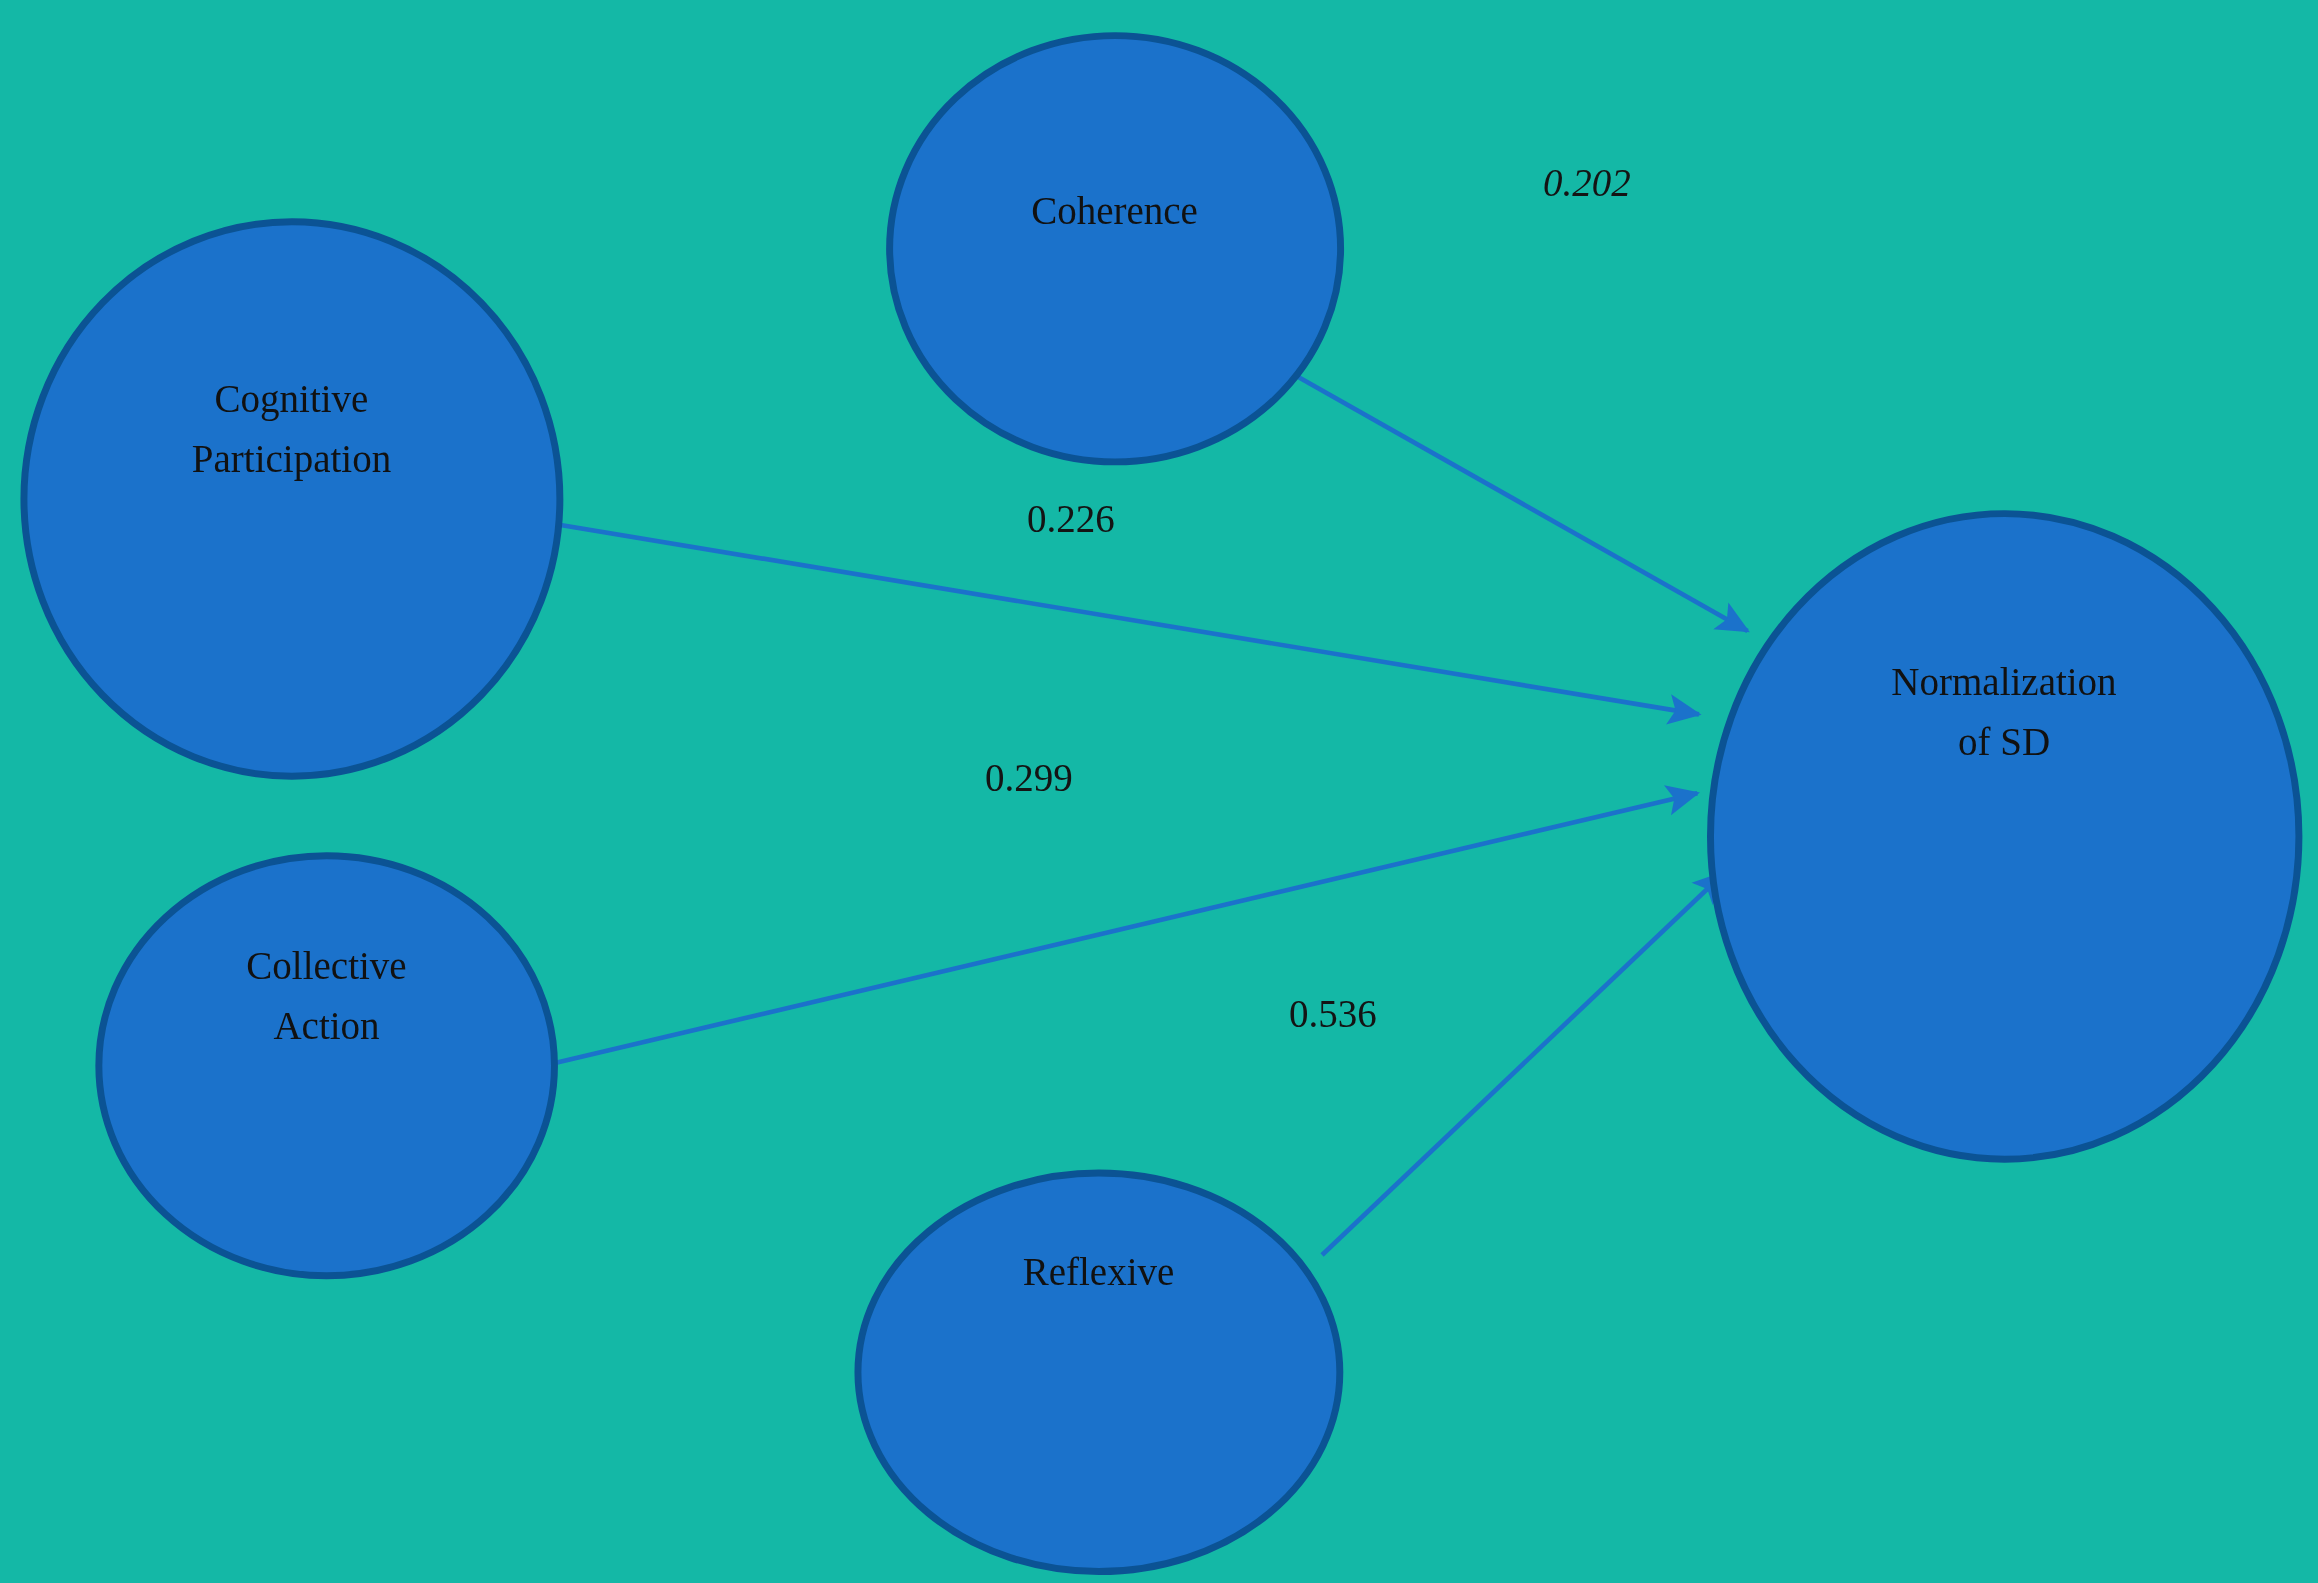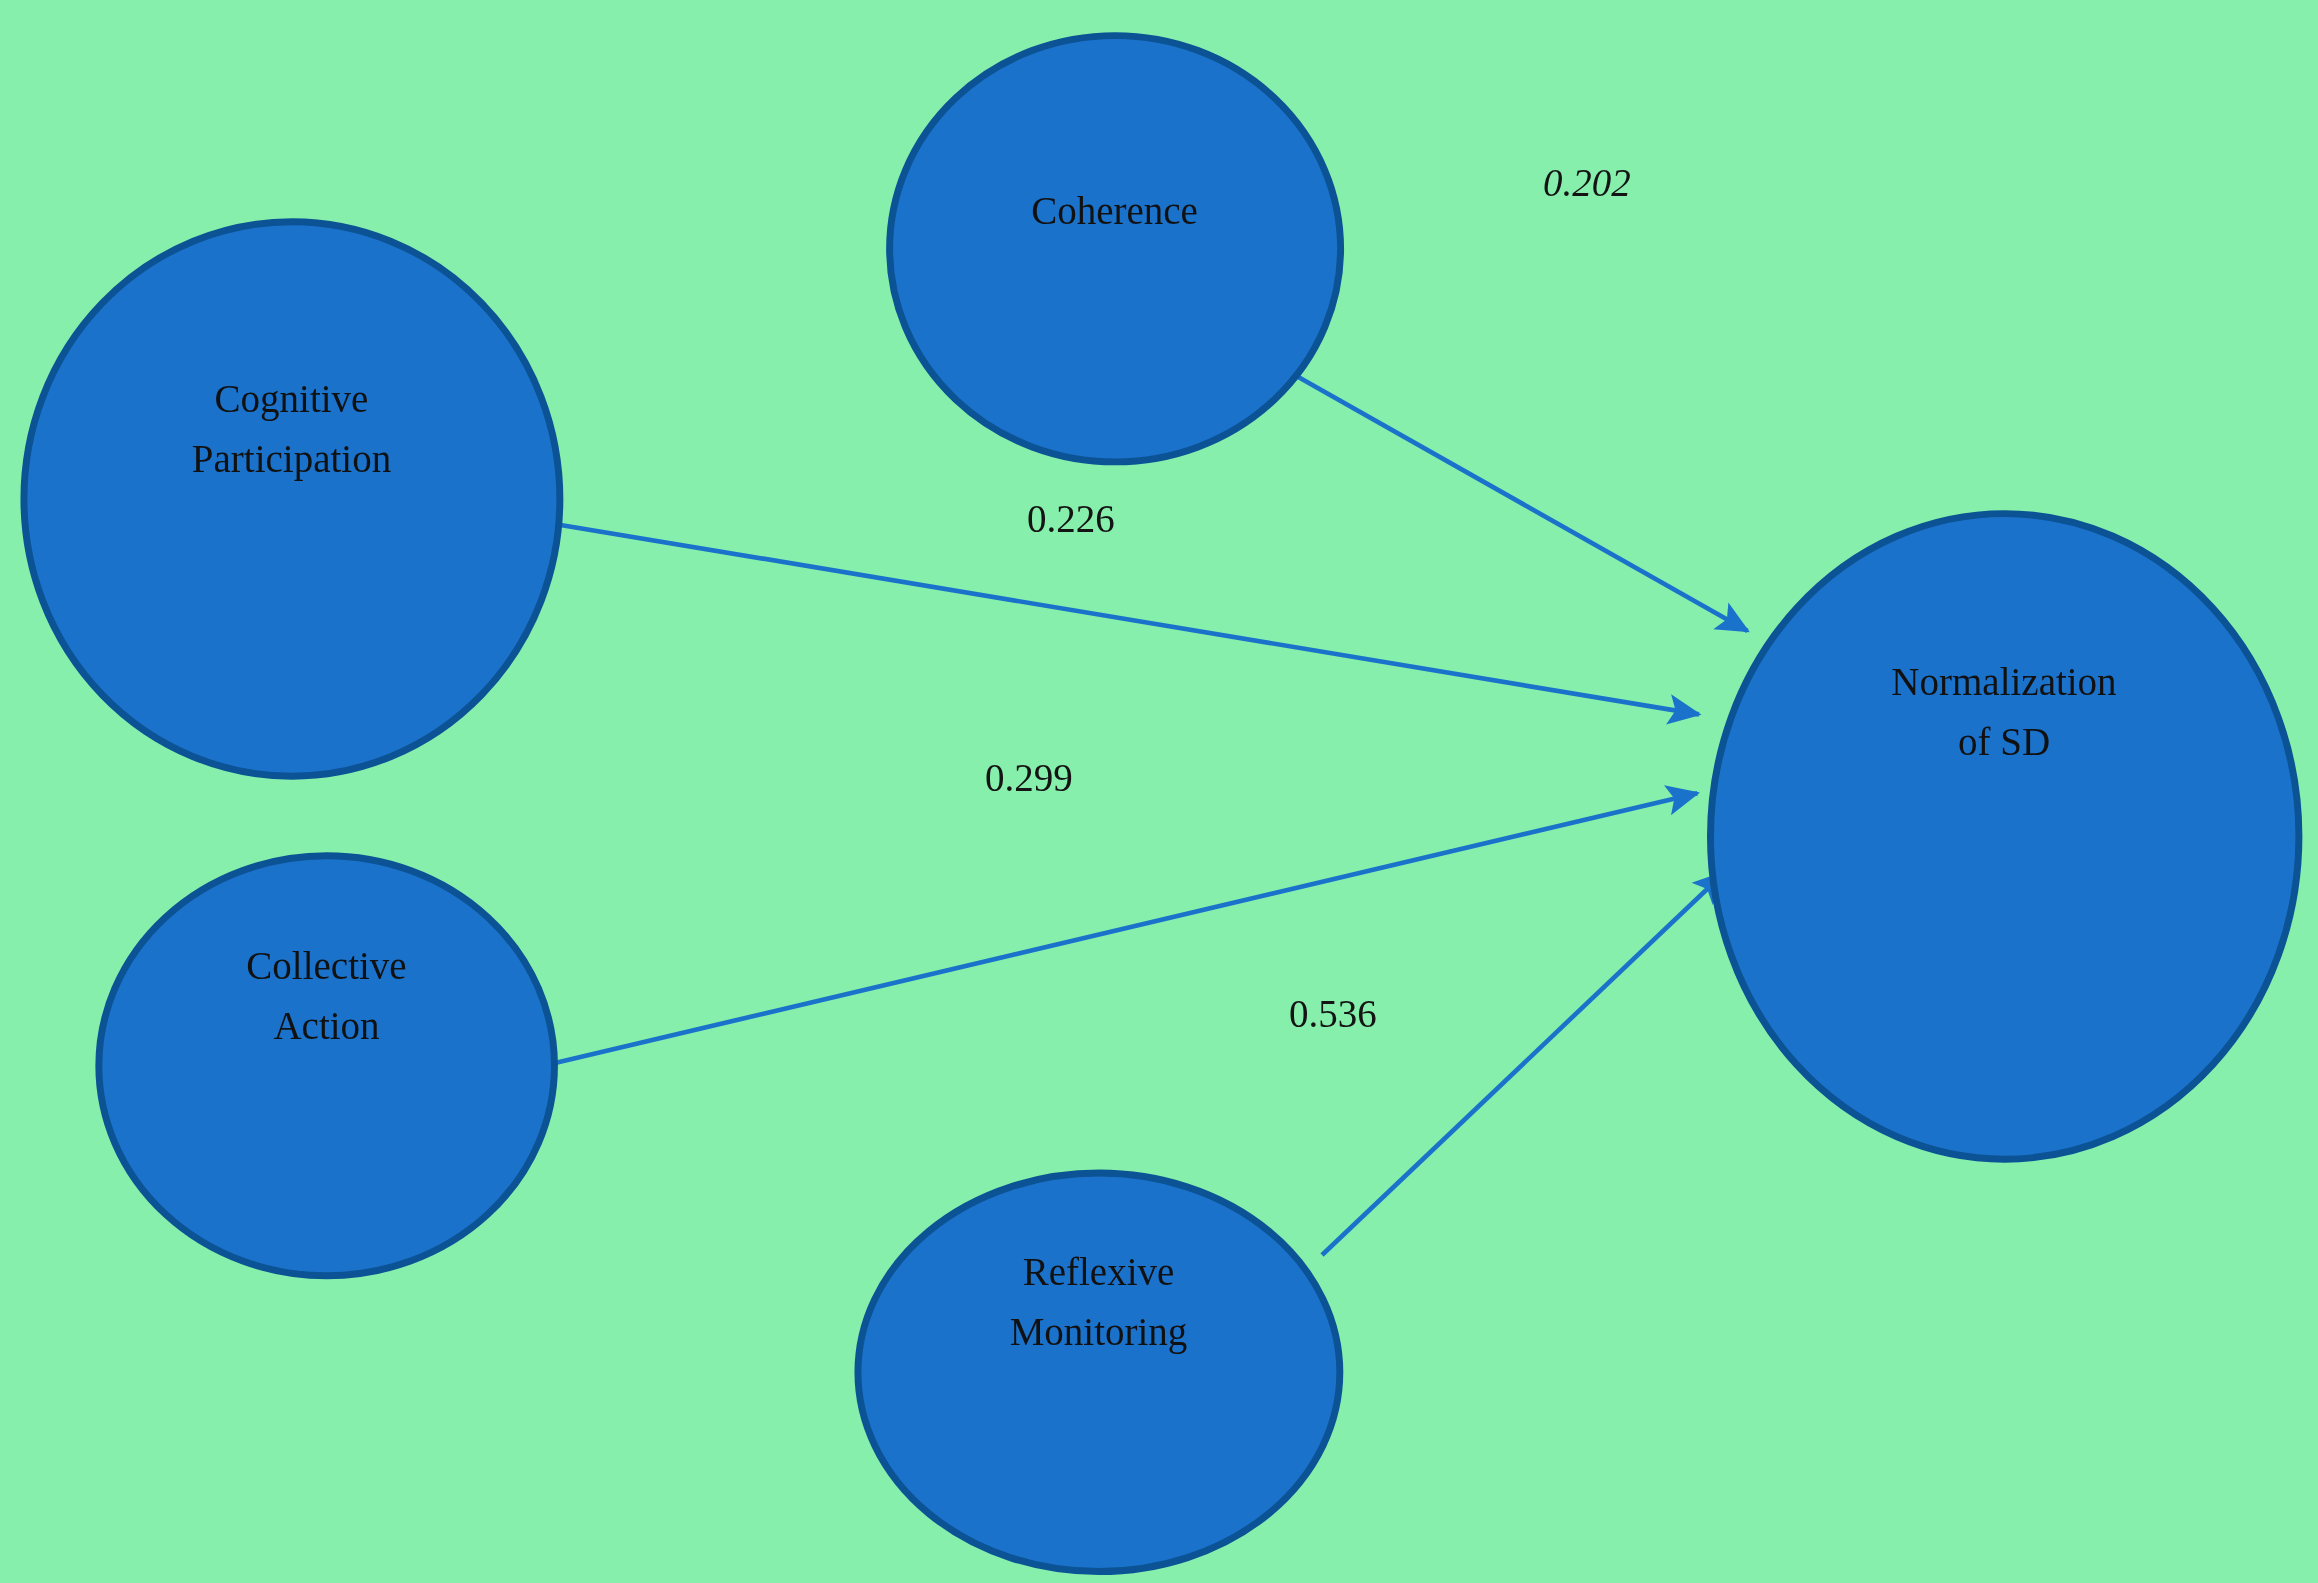--- a/index.html
+++ b/index.html
@@ -55,21 +55,21 @@
     color: #141414;
     font-family: "Liberation Serif", "DejaVu Serif", serif;
     font-size: 39px;
     white-space: nowrap;
     pointer-events: none;
   }
 </style>
 </head>
 <body>
 
-<div id="canvas" style="background: #86efac;">
+<div id="canvas" style="background: #14b8a6;">
 
   <svg id="diagram-svg" viewBox="0 0 3003 2051" xmlns="http://www.w3.org/2000/svg">
     <defs>
       <marker id="arrow" viewBox="0 0 10 10" refX="9.2" refY="5" markerWidth="7.2" markerHeight="7.2" orient="auto-start-reverse" markerUnits="strokeWidth">
         <path d="M 0 0.4 L 10 5 L 0 9.6 L 2.1 5 Z" fill="#1B72CB"></path>
       </marker>
     </defs>
 
     <g>
       <line x1="1672" y1="483" x2="2263" y2="817" stroke="#1B72CB" stroke-width="6" marker-end="url(#arrow)"></line>
@@ -96,21 +96,20 @@
     <span class="line2">Participation</span>
   </div>
 
   <div class="node-label" style="left:95px; top:936px; width:463px;">
     <span>Collective</span>
     <span class="line2">Action</span>
   </div>
 
   <div class="node-label" style="left:867px; top:1242px; width:463px;">
     <span>Reflexive</span>
-    <span class="line2">Monitoring</span>
   </div>
 
   <div class="node-label" style="left:1734px; top:652px; width:540px;">
     <span>Normalization</span>
     <span class="line2">of SD</span>
   </div>
 
   <div class="edge-label" style="left:1543px; top:160px;font-style:italic;">
     <span>0.202</span>
   </div>

